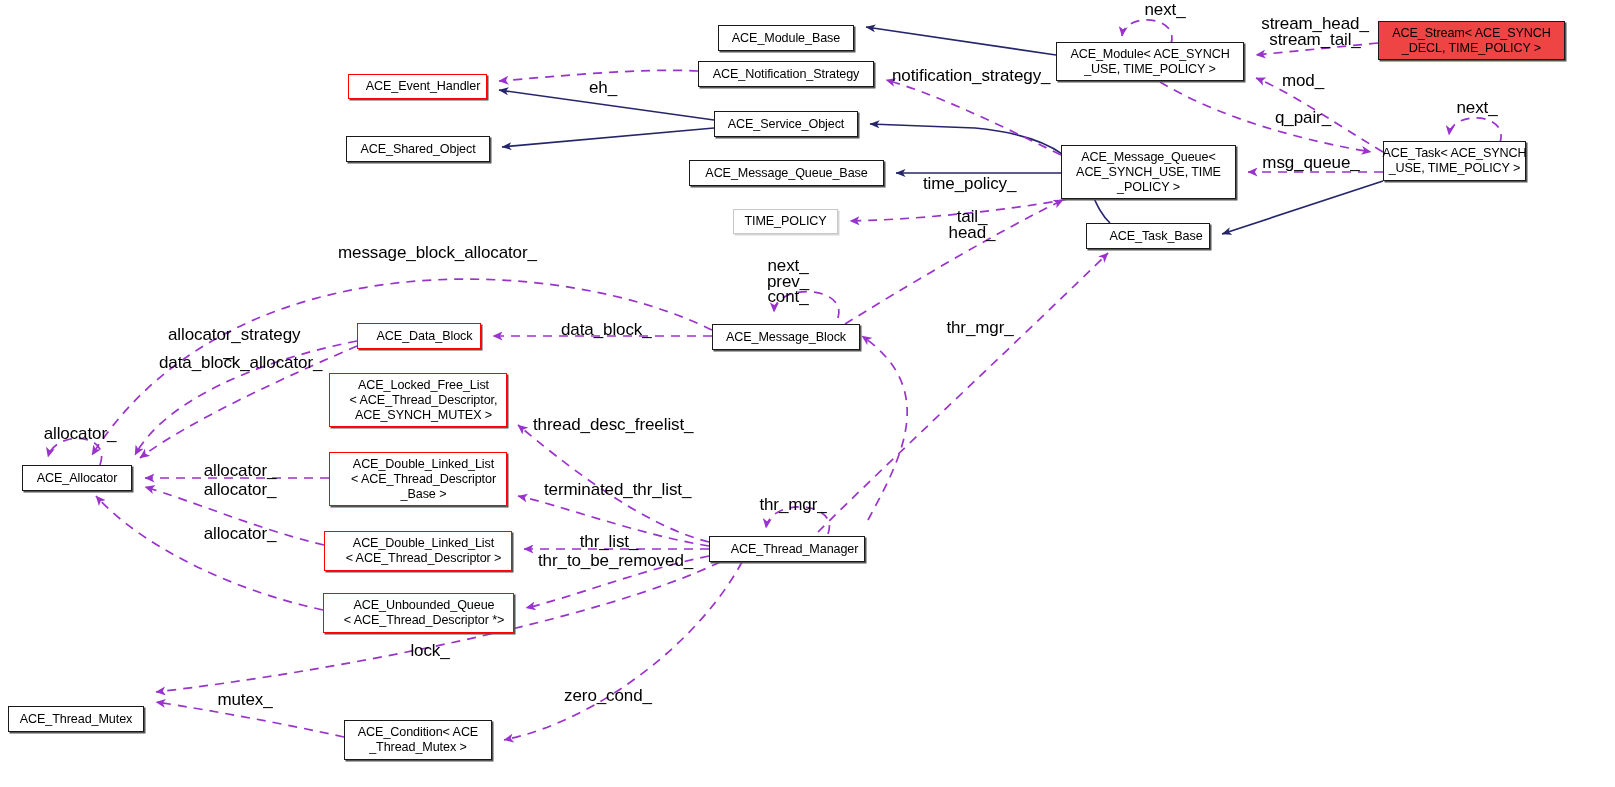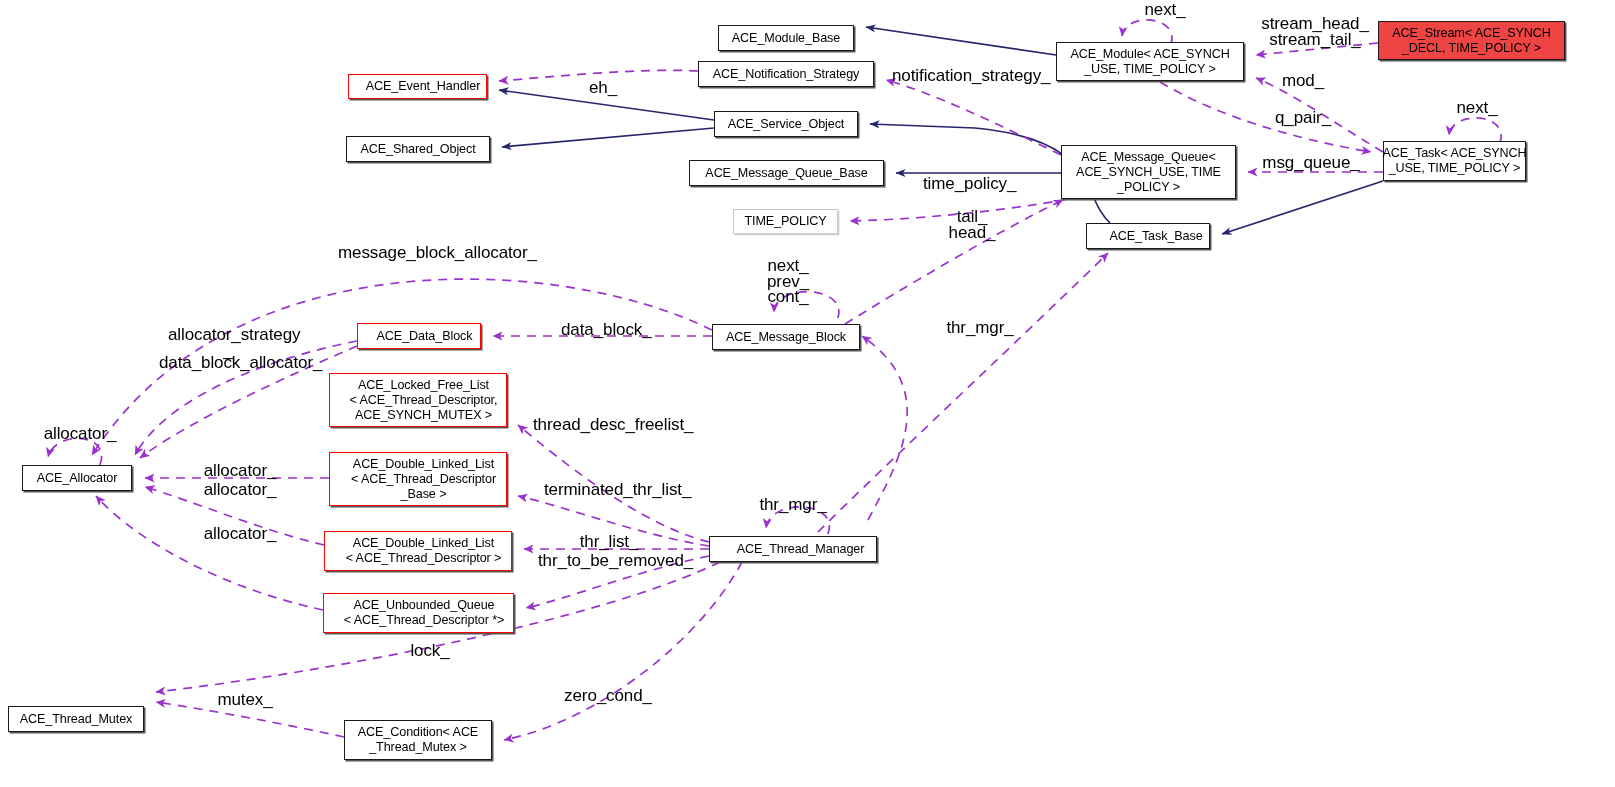--- a/index.html
+++ b/index.html
@@ -179,21 +179,21 @@
 &lt; ACE_Thread_Descriptor,
 ACE_SYNCH_MUTEX &gt;</div>
       <div class="node red" style="left: 329px; top: 452px; width: 178px; height: 54px;">ACE_Double_Linked_List
 &lt; ACE_Thread_Descriptor
 _Base &gt;</div>
       <div class="node red" style="left: 324px; top: 531px; width: 188px; height: 40px;">ACE_Double_Linked_List
 &lt; ACE_Thread_Descriptor &gt;</div>
       <div class="node" style="left: 22px; top: 465px; width: 110px; height: 26px;">ACE_Allocator</div>
       <div class="node red" style="left: 323px; top: 593px; width: 191px; height: 40px;">ACE_Unbounded_Queue
 &lt; ACE_Thread_Descriptor *&gt;</div>
-      <div class="node" style="left: 709px; top: 536px; width: 168px; height: 26px; padding-left: 15px;">ACE_Thread_Manager</div>
+      <div class="node" style="left: 709px; top: 536px; width: 156px; height: 26px; padding-left: 15px;">ACE_Thread_Manager</div>
       <div class="node" style="left: 8px; top: 682px; width: 136px; height: 26px; margin-top: 24px;">ACE_Thread_Mutex</div>
       <div class="node" style="left: 344px; top: 720px; width: 148px; height: 40px;">ACE_Condition&lt; ACE
 _Thread_Mutex &gt;</div>
     </div>
   <div id="labels">
       <div class="edge-label" style="left: 1130px; top: 2px; width: 70px; text-align: center;">next_</div>
       <div class="edge-label" style="left: 1250px; top: 16px; width: 130px; text-align: center;">stream_head_
 stream_tail_</div>
       <div class="edge-label" style="left: 578px; top: 61px; width: 50px; text-align: center; margin-top: 19px;">eh_</div>
       <div class="edge-label" style="left: 892px; top: 68px; width: 140px; text-align: center;">notification_strategy_</div>

